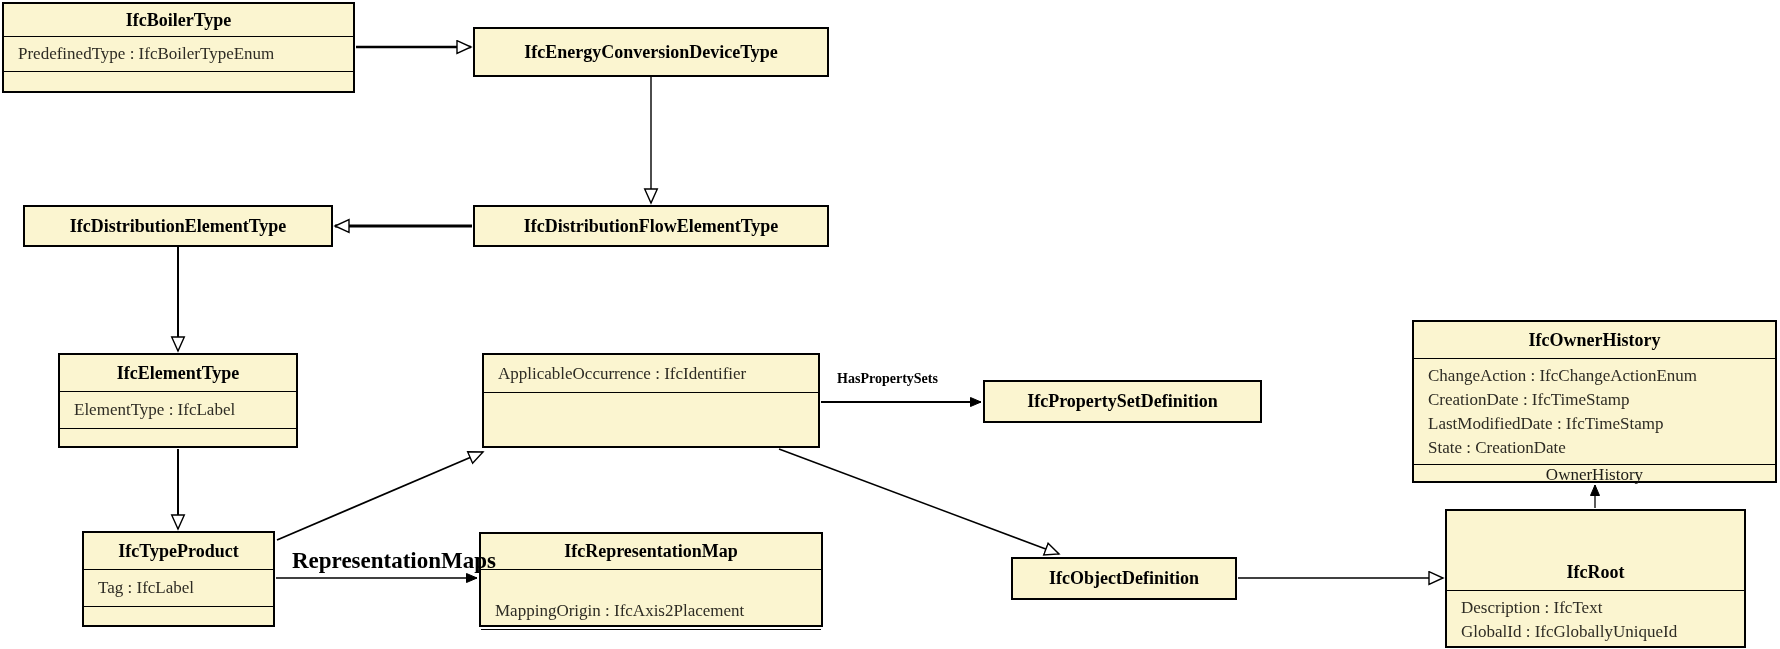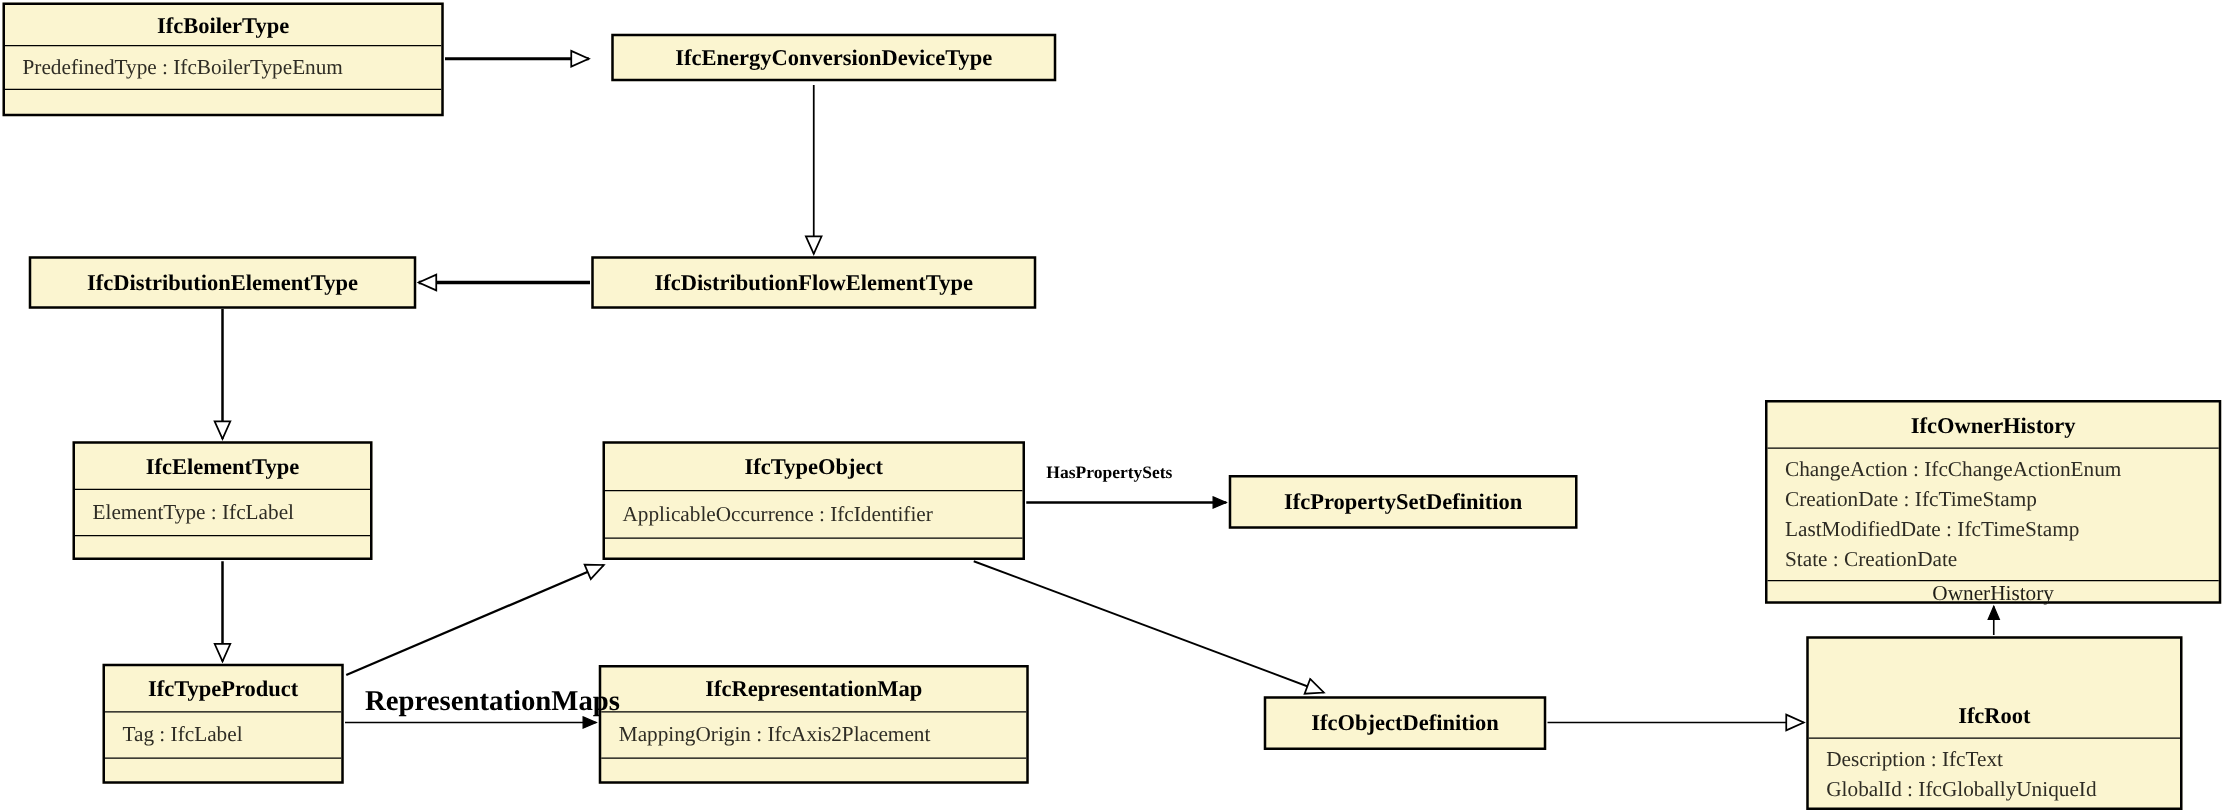--- a/index.html
+++ b/index.html
@@ -106,42 +106,41 @@
   </svg>
 
   <div class="uml-box" style="left:2px; top:2px; width:353px; height:91px;">
     <div class="uml-title sep" style="height:33px;">IfcBoilerType</div>
     <div class="uml-attrs one-line" style="height:35px;">
       <div>PredefinedType : IfcBoilerTypeEnum</div>
     </div>
     <div class="uml-footer"></div>
   </div>
 
-  <div class="uml-box single" style="left:489px; top:27px; width:356px; height:38px;">
+  <div class="uml-box single" style="left:473px; top:27px; width:356px; height:50px;">
     <div class="uml-title">IfcEnergyConversionDeviceType</div>
   </div>
 
   <div class="uml-box single" style="left:23px; top:205px; width:310px; height:42px;">
     <div class="uml-title">IfcDistributionElementType</div>
   </div>
 
   <div class="uml-box single" style="left:473px; top:205px; width:356px; height:42px;">
     <div class="uml-title">IfcDistributionFlowElementType</div>
   </div>
 
   <div class="uml-box" style="left:58px; top:353px; width:240px; height:95px;">
     <div class="uml-title sep" style="height:37px;">IfcElementType</div>
     <div class="uml-attrs one-line" style="height:37px;">
       <div>ElementType : IfcLabel</div>
     </div>
     <div class="uml-footer"></div>
   </div>
 
   <div class="uml-box" style="left:482px; top:353px; width:338px; height:95px;">
-    <div class="uml-title sep" style="height:38px;">IfcTypeObject</div>
     <div class="uml-attrs one-line" style="height:38px;align-items:center;">
       <div>ApplicableOccurrence : IfcIdentifier</div>
     </div>
     <div class="uml-footer"></div>
   </div>
 
   <div class="uml-box single" style="left:983px; top:380px; width:279px; height:43px;">
     <div class="uml-title">IfcPropertySetDefinition</div>
   </div>
 
@@ -159,21 +158,21 @@
   <div class="uml-box" style="left:82px; top:531px; width:193px; height:96px;">
     <div class="uml-title sep" style="height:37px;">IfcTypeProduct</div>
     <div class="uml-attrs one-line" style="height:37px;">
       <div>Tag : IfcLabel</div>
     </div>
     <div class="uml-footer"></div>
   </div>
 
   <div class="uml-box" style="left:479px; top:532px; width:344px; height:95px;">
     <div class="uml-title sep" style="height:36px;">IfcRepresentationMap</div>
-    <div class="uml-attrs one-line" style="height:37px;">
+    <div class="uml-attrs one-line" style="height:37px;margin-top:23px;">
       <div>MappingOrigin : IfcAxis2Placement</div>
     </div>
     <div class="uml-footer"></div>
   </div>
 
   <div class="uml-box single" style="left:1011px; top:557px; width:226px; height:43px;">
     <div class="uml-title">IfcObjectDefinition</div>
   </div>
 
   <div class="uml-box" style="left:1445px; top:509px; width:301px; height:139px;">

